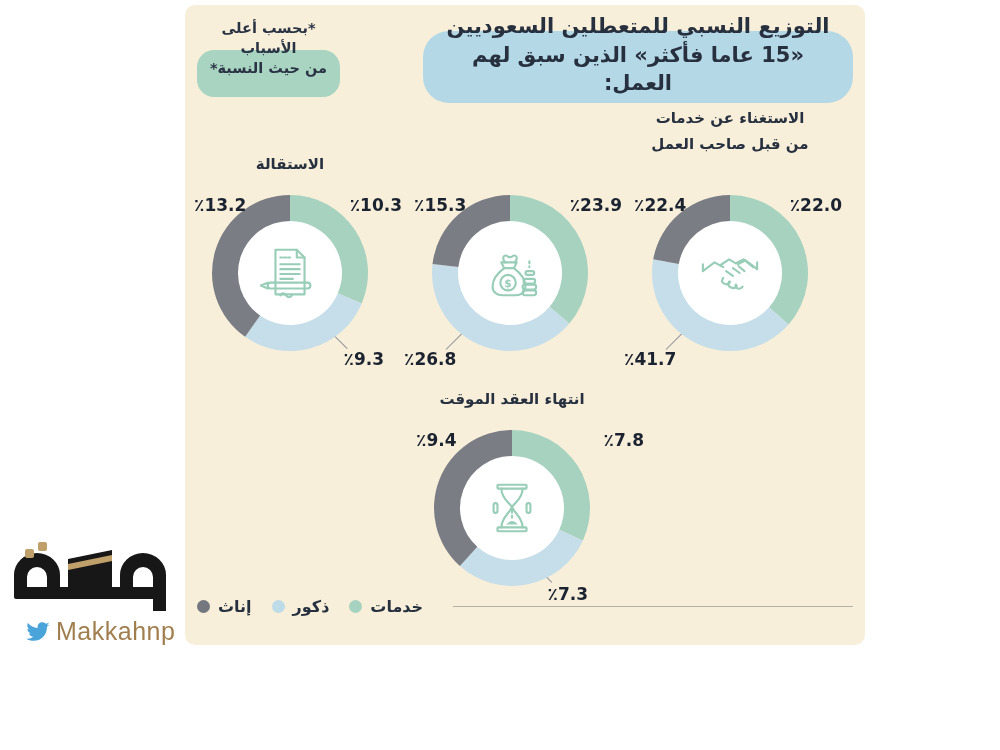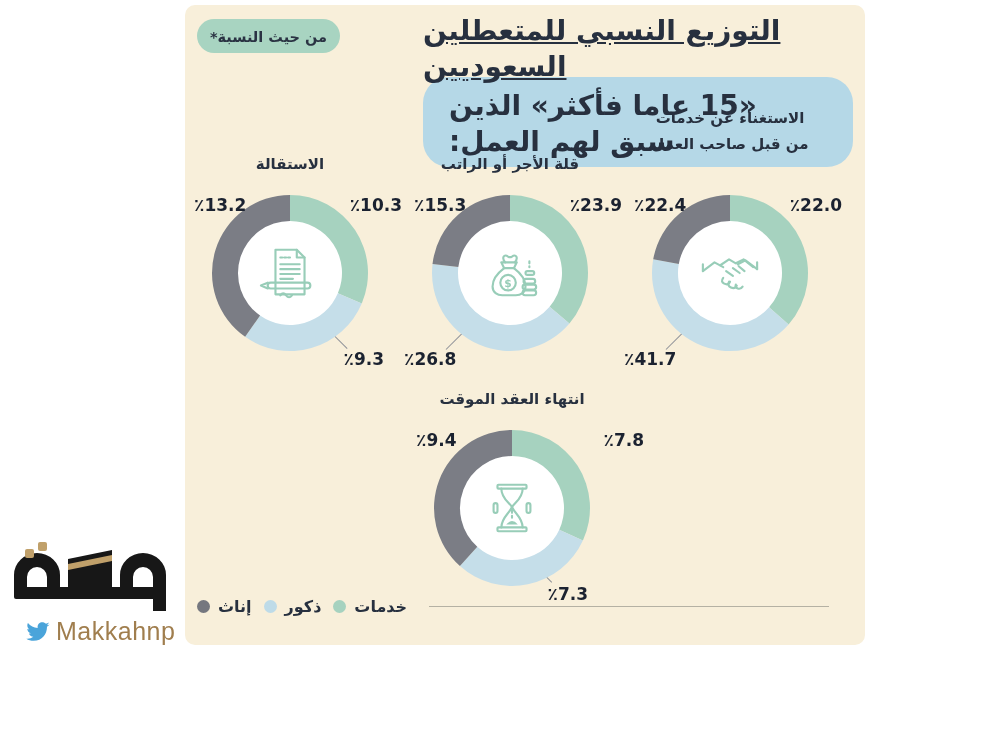--- a/index.html
+++ b/index.html
@@ -9,25 +9,25 @@
 
   
   .card{position:absolute;left:185px;top:5px;width:680px;height:640px;
         background:#f8efda;border-radius:10px;}
 
   
   .note{position:absolute;left:6px;top:14px;width:155px;text-align:center;
         color:#2a3343;font-weight:bold;font-size:14.5px;line-height:1.35;}
   .note-line1{position:relative;z-index:2;margin-bottom:-8px;}
   .note-pill{display:inline-block;background:#a8d4c1;border-radius:17px;
-             padding:9px 13px 5px;}
-
-  
-  .main-title{position:absolute;right:12px;top:8px;width:430px;text-align:left;
-              color:#27303f;font-weight:bold;font-size:28px;line-height:1.3;text-decoration:underline;}
+             padding:9px 13px 18px;}
+
+  
+  .main-title{position:absolute;right:12px;top:8px;width:430px;text-align:center;
+              color:#27303f;font-weight:bold;font-size:21px;line-height:1.3;}
   .title-line1{position:relative;z-index:2;margin-bottom:-9px;}
   .title-pill{display:inline-block;background:#b5d8e7;border-radius:26px;
               padding:11px 26px 6px;}
 
   
   .chart{position:absolute;width:240px;height:250px;}
   .chart.c1{left:-15px;top:140px;}
   .chart.c2{left:205px;top:140px;}
   .chart.c3{left:425px;top:140px;}
   .chart.c4{left:207px;top:375px;}
@@ -57,40 +57,41 @@
   .callout{position:absolute;height:0;border-top:1.6px solid #8d9097;z-index:1;
            transform-origin:left center;}
   .ln-tl{left:66px;top:76px;width:30px;transform:rotate(45deg);}
   .ln-tr{left:146px;top:98px;width:32px;transform:rotate(-45deg);}
   .ln-b-right{left:156px;top:182px;width:30px;transform:rotate(45deg);}
   .ln-b-left{left:56px;top:204px;width:30px;transform:rotate(-45deg);}
   .chart.c4 .ln-b-right{left:140px;top:182px;width:28px;}
 
   
   .legend{position:absolute;left:12px;top:592px;display:flex;align-items:center;
-          gap:12px;z-index:3;}
+          gap:20px;z-index:3;}
   .legend-item{display:flex;align-items:center;gap:8px;color:#27303f;
                font-weight:bold;font-size:16px;}
   .legend-dot{width:13px;height:13px;border-radius:50%;}
   .legend-line{width:400px;height:0;border-top:1.5px solid #b5b1a3;margin-left:10px;}
 
   
   .logo{position:absolute;left:12px;top:537px;width:168px;}
   .logo-handle{display:flex;align-items:center;gap:6px;margin-top:2px;margin-left:14px;}
   .handle-text{font-family:Liberation Sans, sans-serif;font-size:25px;
                color:#a07e4e;letter-spacing:0.5px;}
 </style>
 </head>
 <body>
 
 <div id="stage">
 
   <div class="card">
 
     <div class="note" dir="rtl">
+      <div class="note-line1">*بحسب أعلى الأسباب</div>
       <div class="note-pill">
         <span>من حيث النسبة*</span>
       </div>
     </div>
 
     <div class="main-title" dir="rtl">
       <div class="title-line1">التوزيع النسبي للمتعطلين السعوديين</div>
       <div class="title-pill">
         <span>«15 عاما فأكثر» الذين سبق لهم العمل:</span>
       </div>
@@ -122,24 +123,20 @@
             <path d="M22,55 q3,-4 6,0 q3,4 6,0"></path>
           </svg>
         </div>
       </div>
       <div class="pct lbl-tl" dir="ltr">٪13.2</div>
       <div class="pct lbl-tr" dir="ltr">٪10.3</div>
       <div class="pct lbl-b-right" dir="ltr">٪9.3</div>
     </div>
 
     <div class="chart c2">
-      <div class="chart-title" dir="rtl">
-        <div>قلة الأجر أو الراتب</div>
-
-      </div>
       <div class="callout ln-tl"></div>
       <div class="callout ln-tr"></div>
       <div class="callout ln-b-left"></div>
       <div class="donut-wrap">
         <svg class="donut-svg" width="160" height="160" viewBox="0 0 160 160">
             <circle cx="80" cy="80" r="53" fill="#ffffff"></circle>
             <path d="M80 2 A78 78 0 0 1 139.4320604751123 130.51564299979358 L119.62137365007487 113.67709533319572 A52 52 0 0 0 80 28 Z" fill="#a6d2bf"></path>
             <path d="M139.4320604751123 130.51564299979358 A78 78 0 0 1 2.5084246428130967 71.1086700285378 L28.338949761875398 74.07244668569186 A52 52 0 0 0 119.62137365007487 113.67709533319572 Z" fill="#c5dee9"></path>
             <path d="M2.5084246428130967 71.1086700285378 A78 78 0 0 1 79.99999999999999 2 L79.99999999999999 28 A52 52 0 0 0 28.338949761875398 74.07244668569186 Z" fill="#7b7d85"></path>
           </svg>

